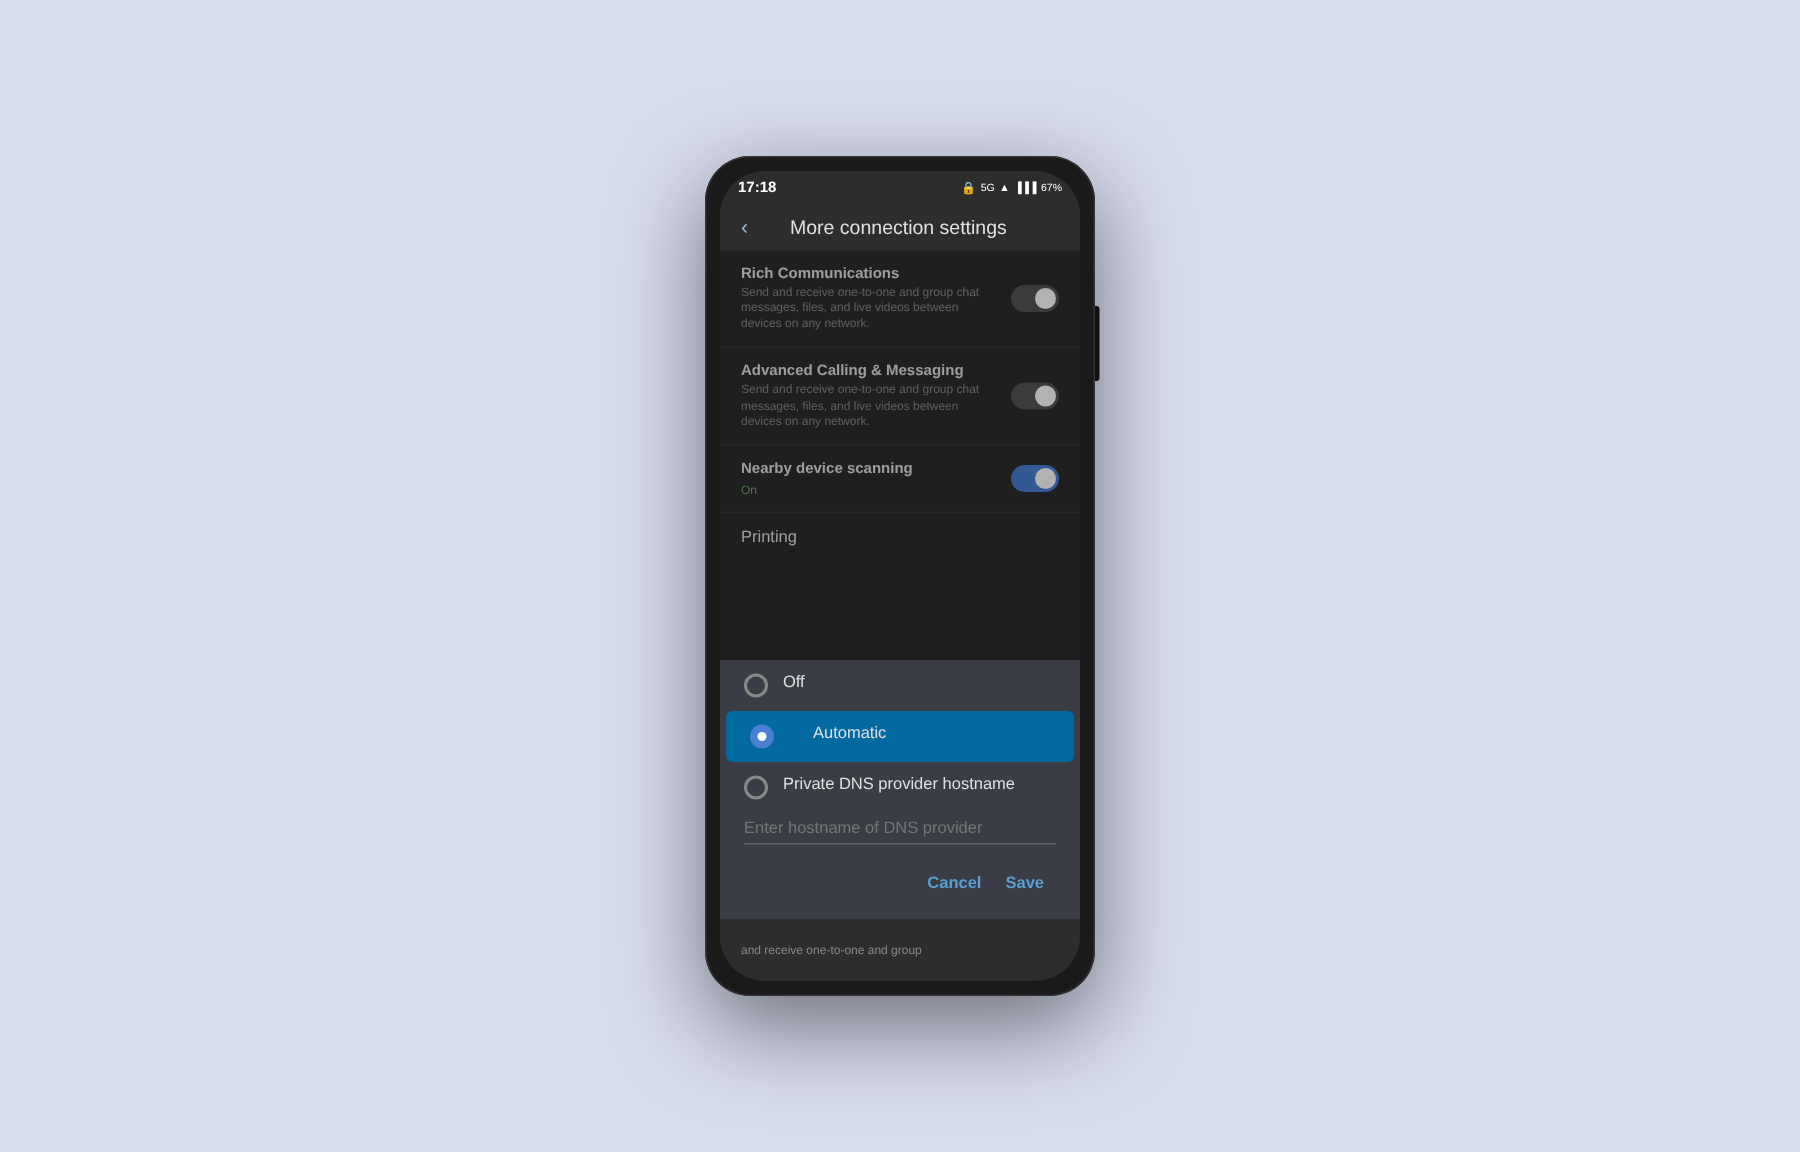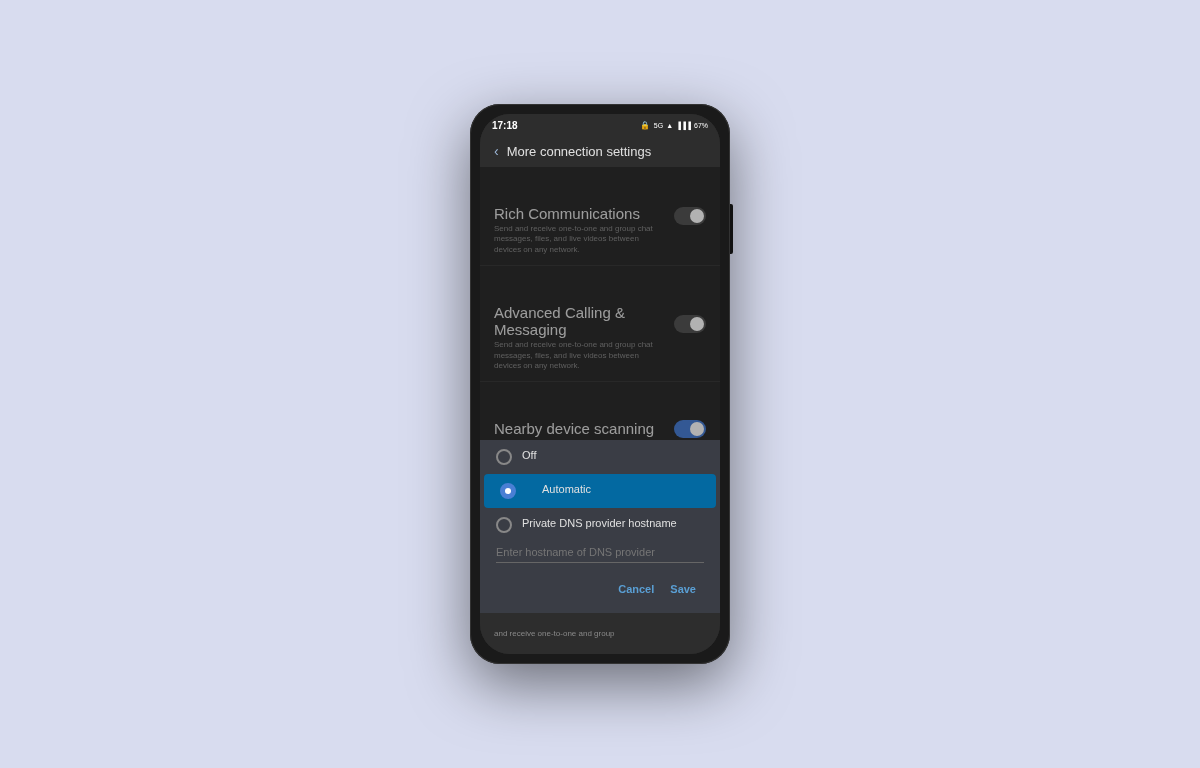--- a/index.html
+++ b/index.html
@@ -89,20 +89,21 @@
     .back-arrow {
       color: #9eb8d9;
       font-size: 14px;
       margin-right: 8px;
     }
 
     .nav-title {
       color: #e0e0e0;
       font-size: 13px;
       font-weight: 500;
+      margin-left: 20px;
     }
 
     
     .settings-list {
       flex: 1;
       overflow: hidden;
       background: #2d2d2d;
       position: relative;
     }
 
@@ -114,36 +115,35 @@
       border-bottom: 1px solid #3a3a3a;
     }
 
     .setting-text {
       flex: 1;
       margin-right: 8px;
     }
 
     .setting-title {
       color: #e0e0e0;
-      font-size: 15px;
-      font-weight: 400;
+      font-size: 10px;
+      font-weight: 700;
       margin-bottom: 2px;
-      margin-top: 28px;
     }
 
     .setting-desc {
       color: #888;
       font-size: 8px;
       line-height: 1.3;
     }
 
     .setting-status {
       color: #6aaa6a;
       font-size: 8px;
-      margin-top: 19px;
+      margin-top: 4px;
     }
 
     
     .toggle {
       width: 32px;
       height: 18px;
       border-radius: 9px;
       position: relative;
       flex-shrink: 0;
     }

